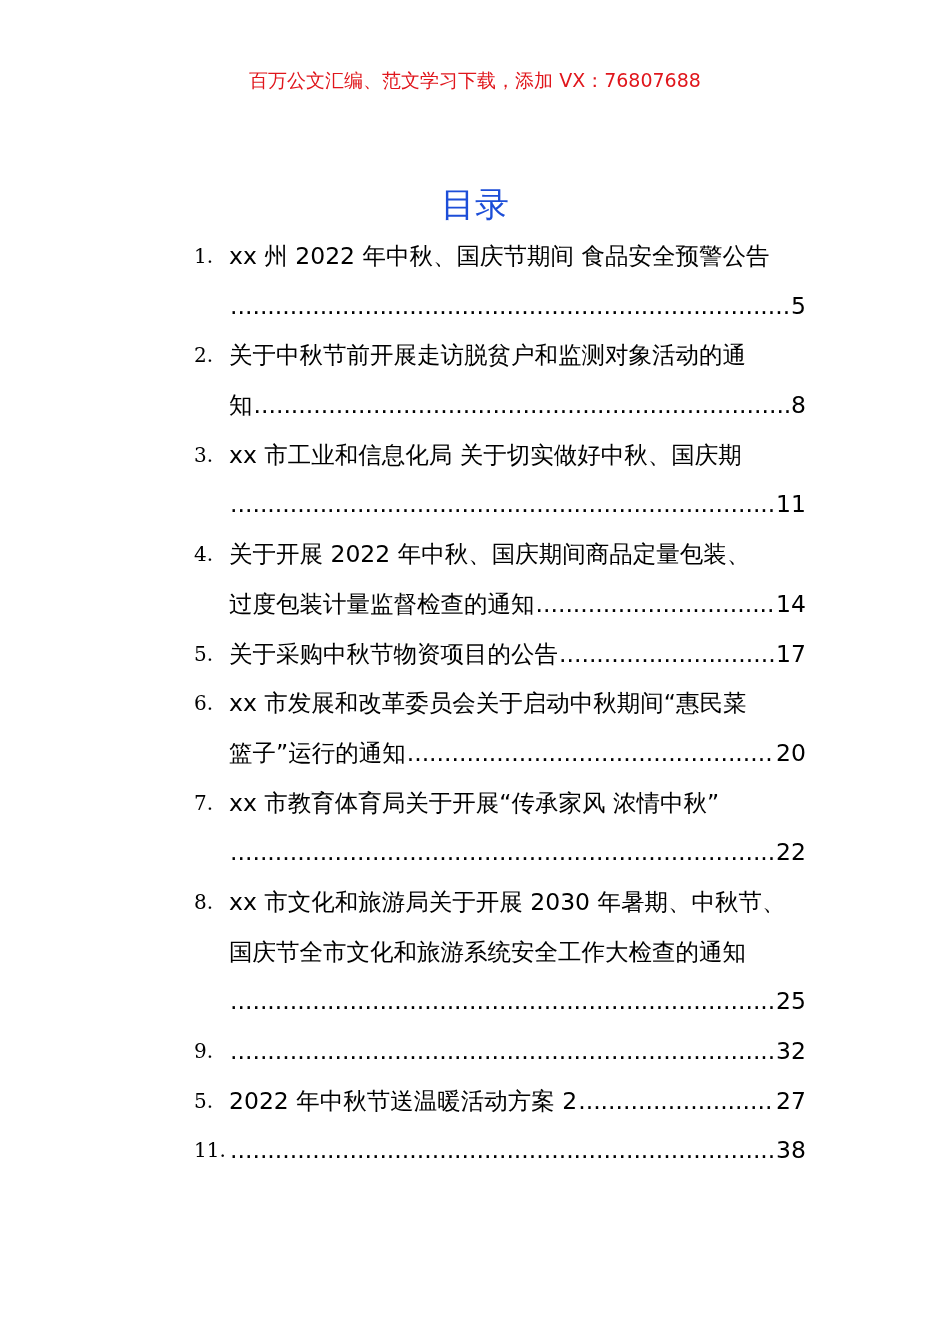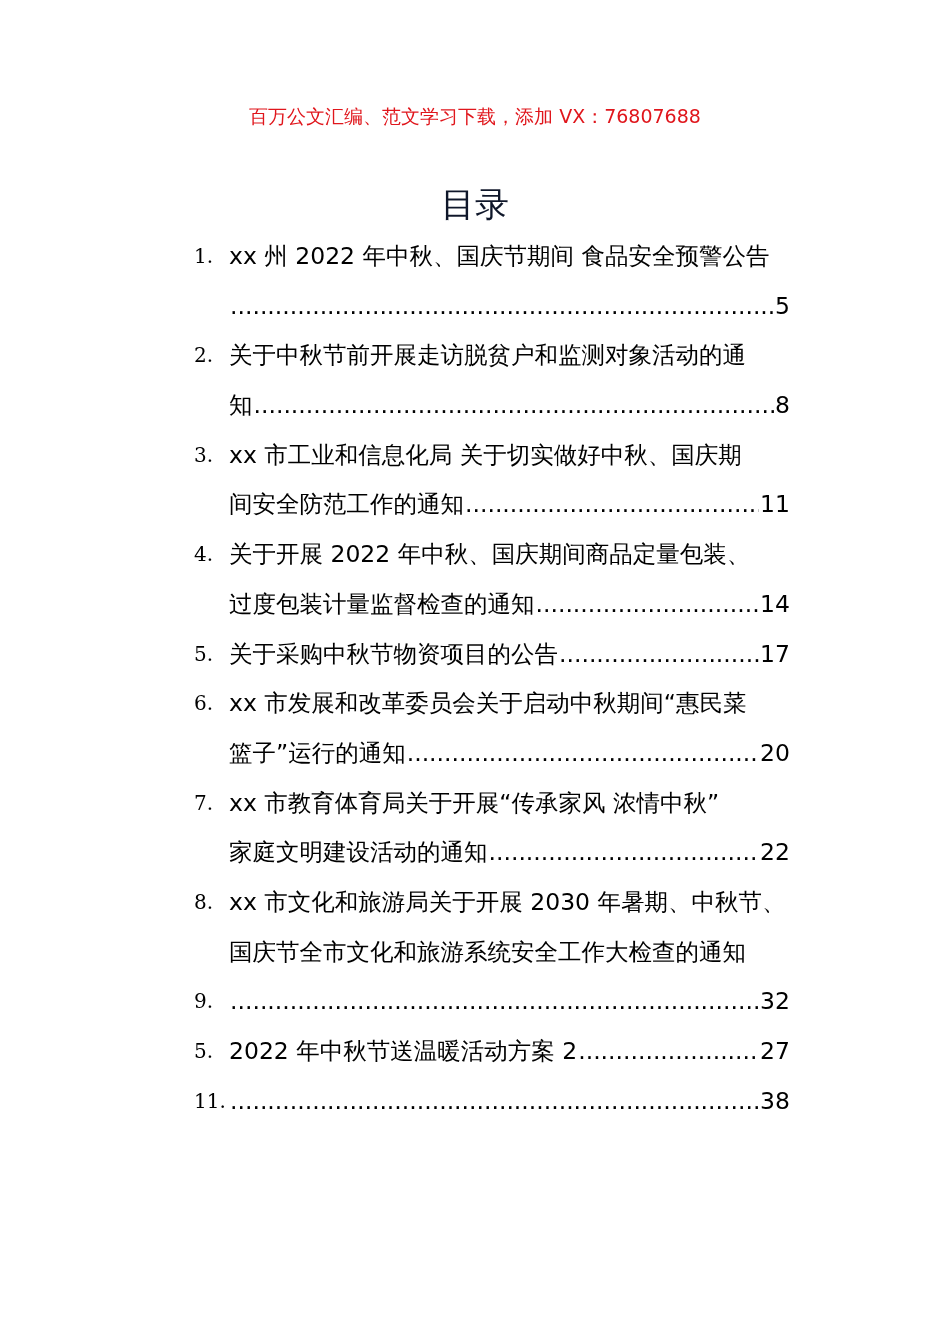--- a/index.html
+++ b/index.html
@@ -17,30 +17,29 @@
     }
     .header-note {
       position: absolute;
       top: 68px;
       left: 0;
       width: 950px;
       text-align: center;
       font-size: 19px;
       color: #e0161c;
       letter-spacing: 0px;
-      margin-top: 36px;
     }
     .toc-title {
       position: absolute;
       top: 182px;
       left: 0;
       width: 950px;
       text-align: center;
       font-size: 34px;
-      color: #0f172a;
+      color: #1d4ed8;
     }
     .toc {
       position: absolute;
       top: 232px;
       left: 194px;
       width: 612px;
     }
     .toc-entry {
       position: relative;
       display: block;
@@ -58,21 +57,21 @@
       position: absolute;
       left: 0;
       width: 36px;
       font-family: "DejaVu Serif", "Liberation Serif", serif;
       font-size: 20px;
       color: #000;
     }
     .toc-text {
       position: absolute;
       left: 35px;
-      right: 16px;
+      right: 0;
       display: flex;
       align-items: baseline;
       overflow: hidden;
     }
     .toc-text .t {
       flex: 0 0 auto;
     }
     .toc-text .dots {
       flex: 1 1 auto;
       overflow: hidden;
@@ -130,21 +129,20 @@
 
   <div class="toc-entry">
     <div class="toc-line">
       <span class="toc-num">3.</span>
       <span class="toc-text">
           <span class="t">xx 市工业和信息化局 关于切实做好中秋、国庆期</span>
         </span>
     </div>
     <div class="toc-line">
       <span class="toc-text">
-        <span class="t">间安全防范工作的通知</span>
         <span class="dots"></span>
         <span class="pg">11</span>
       </span>
     </div>
   </div>
 
   <div class="toc-entry">
     <div class="toc-line">
       <span class="toc-num">4.</span>
       <span class="toc-text">
@@ -189,39 +187,45 @@
 
   <div class="toc-entry">
     <div class="toc-line">
       <span class="toc-num">7.</span>
       <span class="toc-text">
           <span class="t">xx 市教育体育局关于开展“传承家风 浓情中秋”</span>
         </span>
     </div>
     <div class="toc-line">
       <span class="toc-text">
-        <span class="t">家庭文明建设活动的通知</span>
         <span class="dots"></span>
         <span class="pg">22</span>
       </span>
     </div>
   </div>
 
   <div class="toc-entry">
     <div class="toc-line">
       <span class="toc-num">8.</span>
       <span class="toc-text">
           <span class="t">xx 市文化和旅游局关于开展 2030 年暑期、中秋节、</span>
         </span>
     </div>
     <div class="toc-line">
       <span class="toc-text">
           <span class="t">国庆节全市文化和旅游系统安全工作大检查的通知</span>
         </span>
     </div>
+    <div class="toc-line">
+      <span class="toc-text">
+        <span class="t"></span>
+        <span class="dots"></span>
+        <span class="pg">25</span>
+      </span>
+    </div>
   </div>
 
   <div class="toc-entry">
     <div class="toc-line">
       <span class="toc-num">9.</span>
       <span class="toc-text">
         <span class="dots"></span>
         <span class="pg">32</span>
       </span>
     </div>

